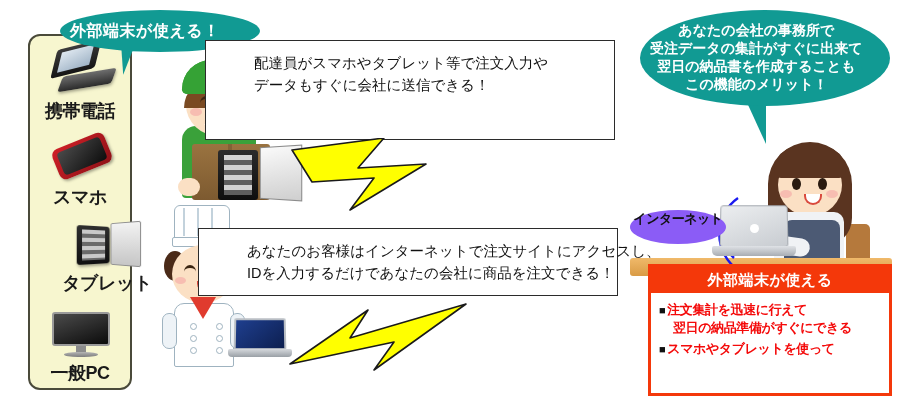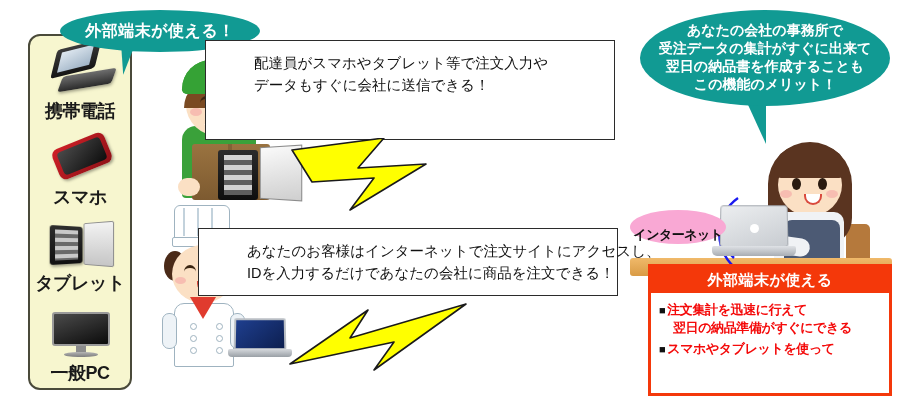--- a/index.html
+++ b/index.html
@@ -135,21 +135,21 @@
 
   
   .teal-ellipse {
     position: absolute;
     background: #119a93;
     border-radius: 50%;
     color: #ffffff;
     font-weight: bold;
     display: flex;
     align-items: center;
-    justify-content: center;
+    justify-content: flex-start;
     text-align: center;
     line-height: 1.28;
   }
   #callout-external {
     left: 60px; top: 10px;
     width: 200px; height: 42px;
     font-size: 16px;
     letter-spacing: 0.5px;
   }
   #callout-external-tail {
@@ -463,22 +463,22 @@
     border-radius: 2px 2px 5px 5px;
   }
 
   
   #wifi-arcs { position: absolute; left: 660px; top: 188px; width: 92px; height: 92px; }
 
   
   #internet-label {
     position: absolute; left: 630px; top: 210px;
     width: 96px; height: 34px;
-    background: #f9a8d4; border-radius: 50%;
-    display: flex; align-items: flex-end; justify-content: center;
+    background: #8b5cf6; border-radius: 50%;
+    display: flex; align-items: flex-start; justify-content: center;
     font-size: 13px; font-weight: bold; color: #111111;
     letter-spacing: -0.5px;
   }
 
   
   #merit-box {
     position: absolute; left: 648px; top: 264px;
     width: 244px; height: 132px;
     border: 3px solid #f4380a;
     box-sizing: border-box;
@@ -521,21 +521,21 @@
       <div class="device-label">携帯電話</div>
     </div>
 
     <div class="device-item" style="top:92px;">
       <div class="device-art">
         <div class="sp-body"></div>
       </div>
       <div class="device-label">スマホ</div>
     </div>
 
-    <div class="device-item" style="top:178px;">
+    <div class="device-item" style="top:178px;margin-left:27px;">
       <div class="device-art">
         <div class="tb-left"></div>
         <div class="tb-right"></div>
       </div>
       <div class="device-label">タブレット</div>
     </div>
 
     <div class="device-item" style="top:268px;">
       <div class="device-art">
         <div class="pc-screen"></div>

